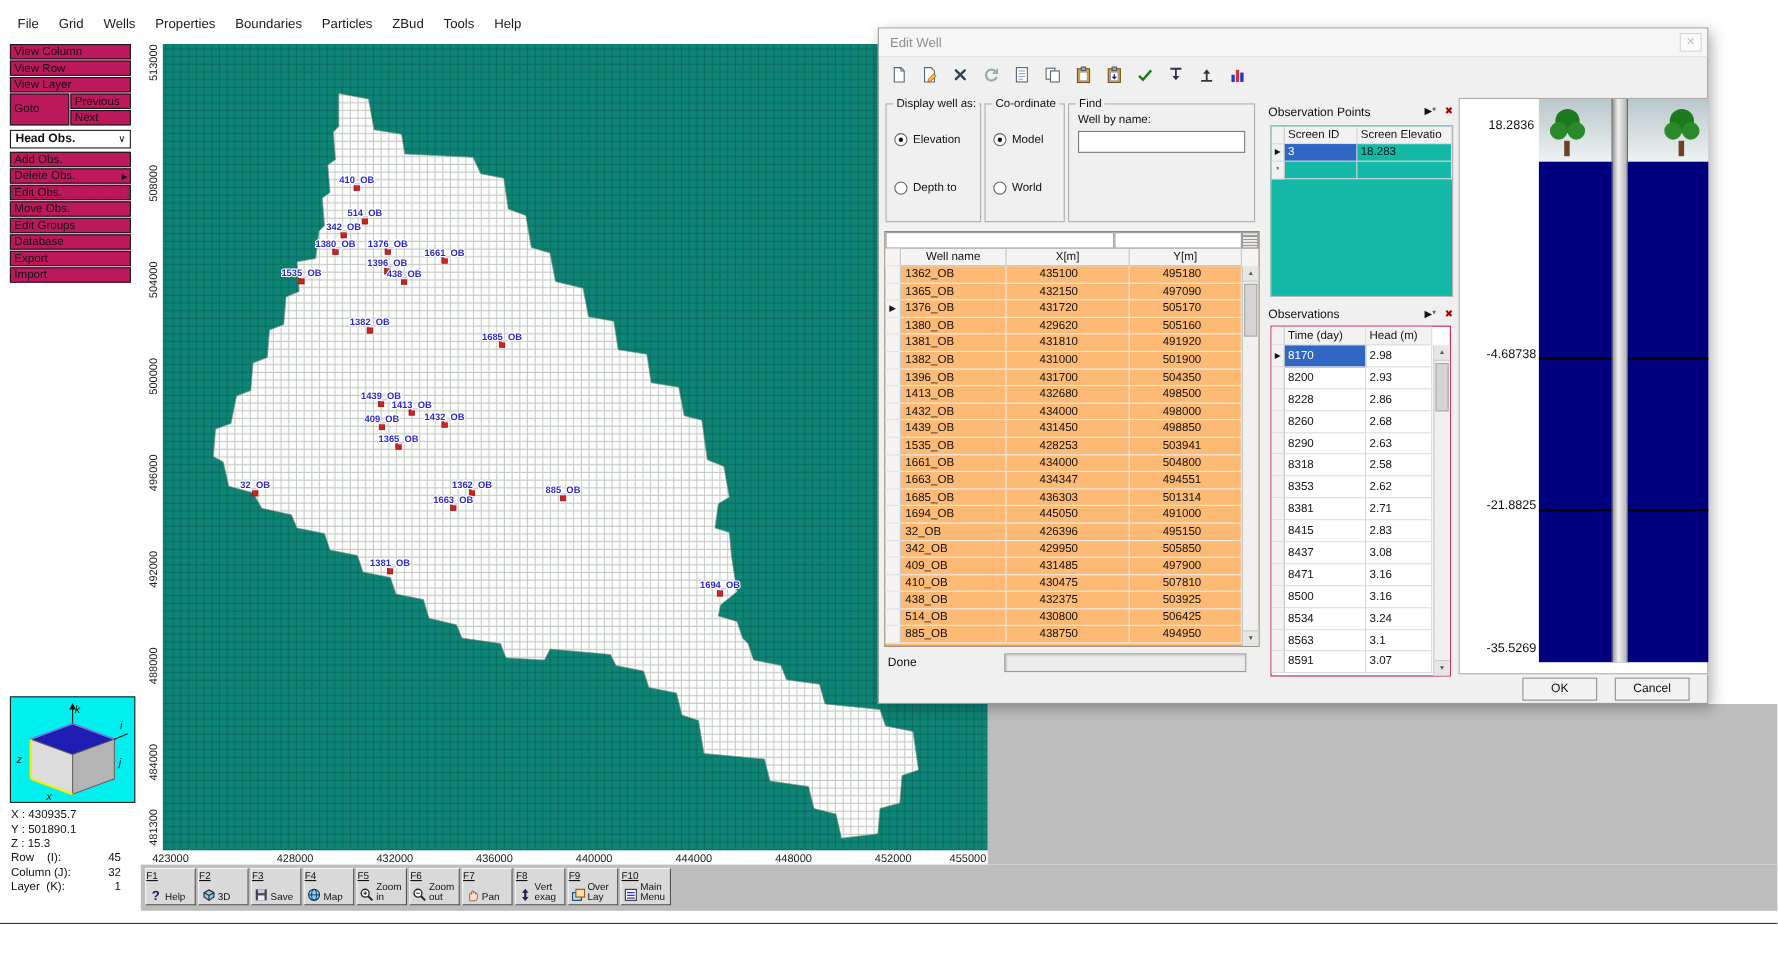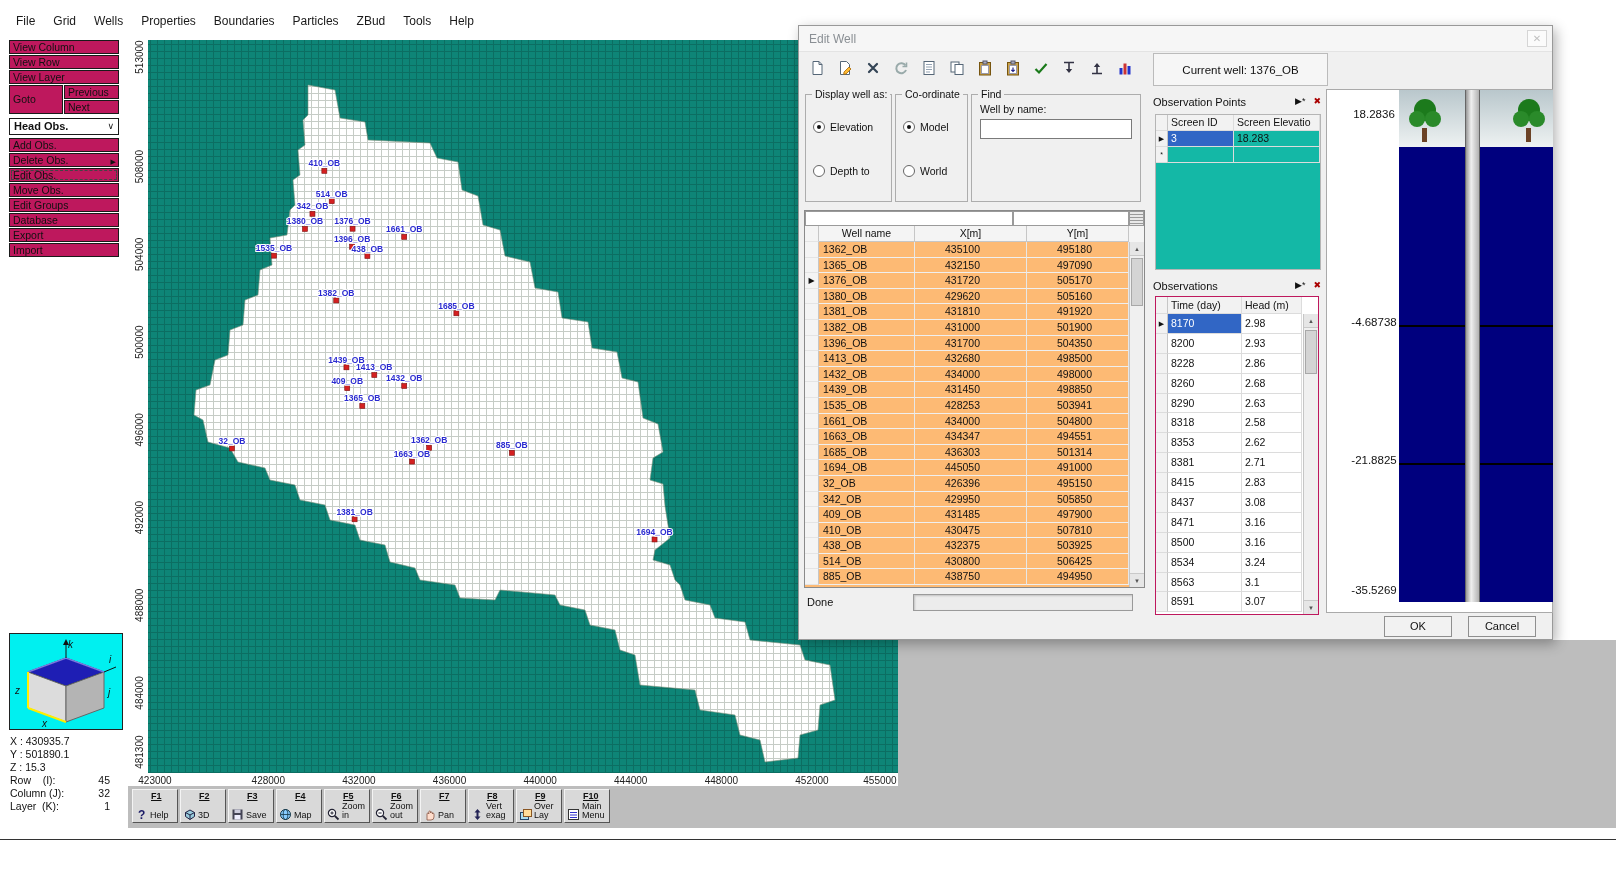--- a/index.html
+++ b/index.html
@@ -37,21 +37,21 @@
   .srow{display:flex;white-space:pre;width:100px;position:relative}
   .srow.tab .sval{margin-left:auto}
 
   
   .grayR{position:absolute;left:898px;top:640px;width:718px;height:146px;background:var(--toolbar-gray)}
   .strip{position:absolute;left:128px;top:786px;width:1488px;height:42px;background:var(--toolbar-gray)}
   .bottomline{position:absolute;left:0;top:839px;width:1616px;height:1px;background:#333}
   #fkeys{position:absolute;left:132px;top:789px;display:flex;gap:2px}
   .fbtn{position:relative;width:46px;height:34px;background:#d9d9d9;cursor:pointer;
     border:1px solid #555;border-top-color:#f4f4f4;border-left-color:#f4f4f4}
-  .fk{position:absolute;left:18px;top:1px;font-size:9px;font-weight:bold;text-decoration:underline}
+  .fk{position:absolute;left:0;top:1px;font-size:9px;font-weight:normal;text-decoration:underline}
   .ficon{position:absolute;left:2px;bottom:2px;width:13px;height:13px}
   .flab{position:absolute;left:17px;bottom:2px;width:28px;font-size:9px;line-height:9px}
 
   
   .dlg{position:absolute;left:798px;top:25px;width:755px;height:615px;background:#f0f0f0;
     border:1px solid #999;box-shadow:3px 4px 12px rgba(0,0,0,.3);font-size:11px}
   .dtitle{position:absolute;left:0;top:0;right:0;height:26px;background:#f6f6f6;
     border-bottom:1px solid #e3e3e3;color:#8a8f94;font-size:12px;line-height:26px;padding-left:10px}
   .dclose{position:absolute;right:5px;top:4px;width:20px;height:17px;background:#fbfbfb;
     border:1px solid #d5d5d5;color:#c0c0c0;text-align:center;line-height:15px;font-size:10px;cursor:pointer}
@@ -469,23 +469,20 @@
           </svg>
         </span>
         <span class="tbtn">
           <svg width="16" height="16" viewBox="0 0 16 16">
             <rect x="2.5" y="8" width="3" height="6.5" fill="#23c"></rect>
             <rect x="6.5" y="3.5" width="3" height="11" fill="#c33"></rect>
             <rect x="10.5" y="6" width="3" height="8.5" fill="#23c"></rect>
           </svg>
         </span>
       </div>
-    <div class="curwell">
-      <span>Current well: 1376_OB</span>
-    </div>
 
     <div class="grp gCoord">
       <span class="glabel">Co-ordinate</span>
       <div class="radio-row" style="top:26px">
         <span class="rb on"></span>
         <span>Model</span>
       </div>
       <div class="radio-row" style="top:70px">
         <span class="rb"></span>
         <span>World</span>

